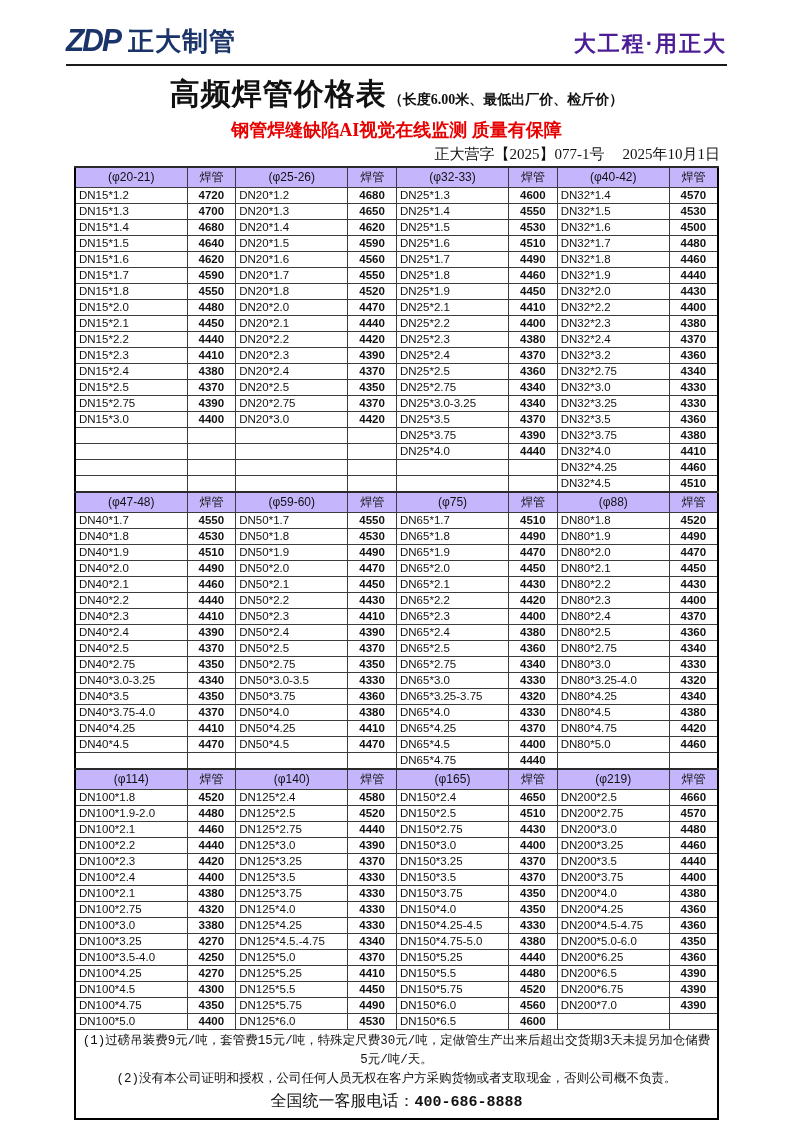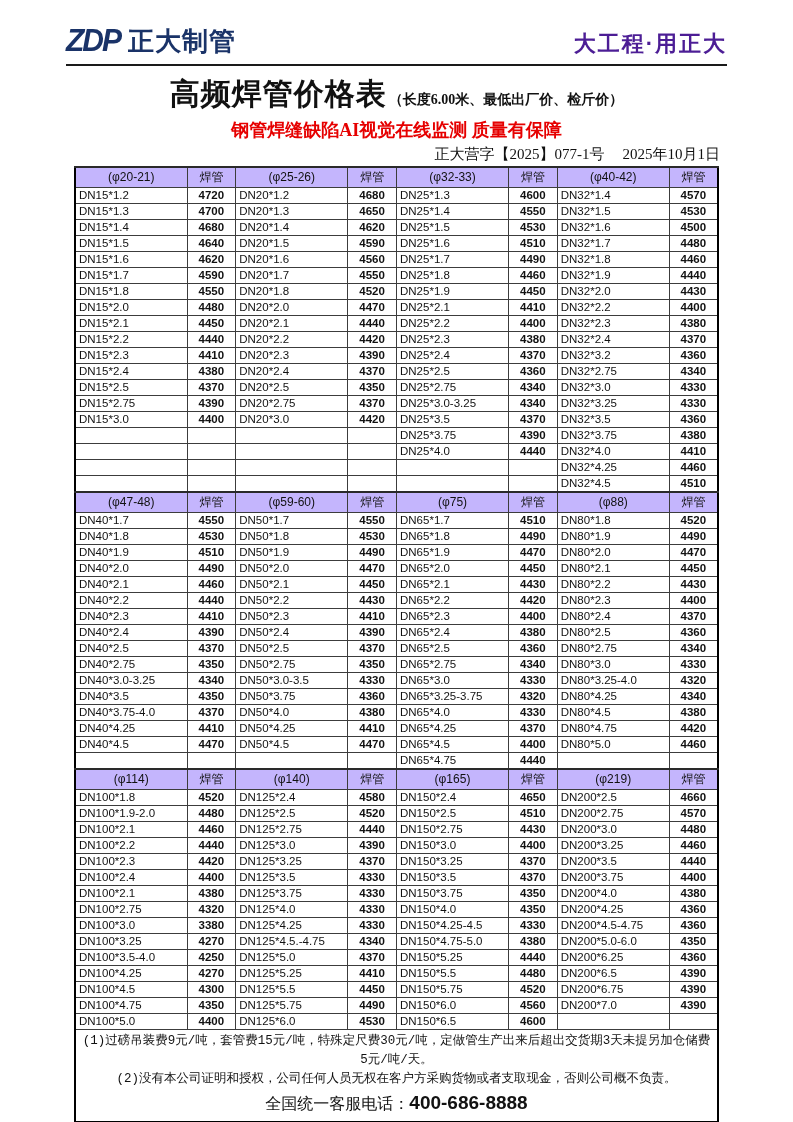--- a/index.html
+++ b/index.html
@@ -53,21 +53,21 @@
   tr.sec-head td {
     height: 19px; line-height: 19px; text-align: center; font-weight: normal;
     font-size: 12px; background: #c4b5fd; border-top: 2px solid #2a2a2a;
   }
   td.blank { border-top: none; border-bottom: none; }
 
   
   .notes-cell { padding: 2px 6px 3px 6px !important; height: auto !important; line-height: 1.5 !important; white-space: normal !important; }
   .note-line { font-family: Liberation Mono, monospace; font-size: 12.5px; text-align: center; }
   .hotline { text-align: center; font-family: "Liberation Serif", serif; font-size: 16px; margin-top: 1px; }
-  .hotline b { font-family: Liberation Sans, sans-serif; font-size: 19px; }
+  .hotline b { font-family: Liberation Mono, monospace; font-size: 15px; }
 </style>
 </head>
 <body>
 
 <div class="page">
 
   <div class="brand-bar">
     <div class="logo">
       <span class="logo-mark">ZDP</span>
       <span class="logo-name">正大制管</span>

